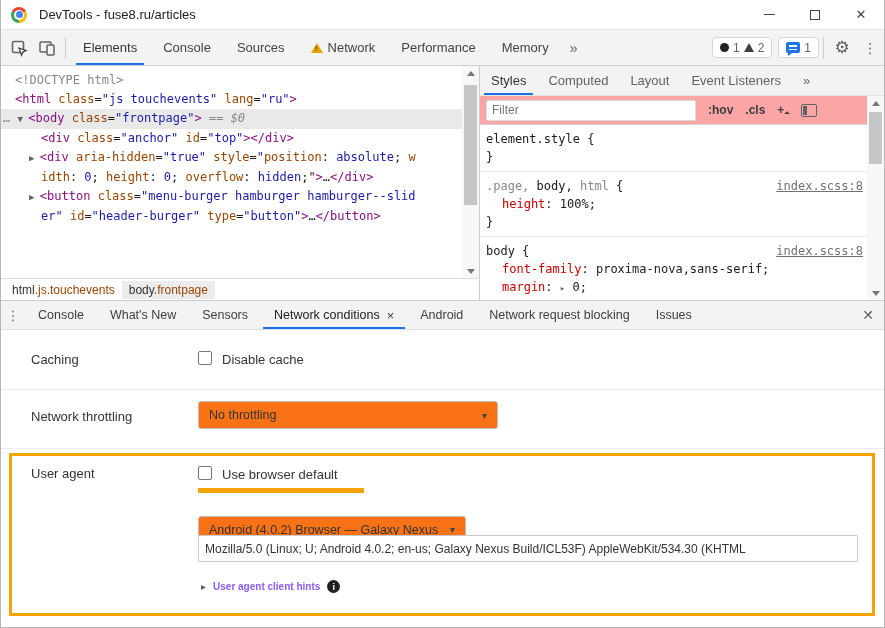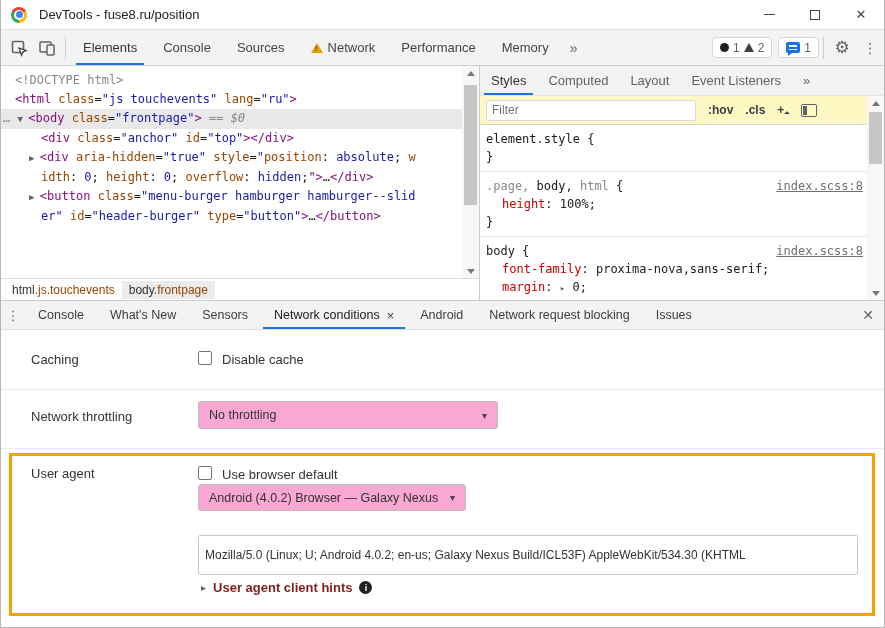--- a/index.html
+++ b/index.html
@@ -79,21 +79,21 @@
   .sb-arrow.up span { border-bottom:5px solid #777; }
   .sb-arrow.down span { border-top:5px solid #777; }
   .sb-track { flex:1; position:relative; }
   .sb-thumb { position:absolute; left:2px; right:2px; background:#c6c6c6; }
 
   .styles-pane { flex:1; border-left:1px solid #ccc; background:#fff; position:relative; }
   .styles-tabs { height:30px; background:#f3f3f3; display:flex; align-items:flex-start; border-bottom:1px solid #e5e5e5; }
   .st-tab { padding:0 11px; font-size:13px; color:#5f6368; height:100%; display:flex; align-items:center; position:relative; }
   .st-tab.active { color:#333; }
   .st-tab.active::after { content:""; position:absolute; left:4px; right:4px; bottom:0; height:2px; background:#1a73e8; }
-  .filter-row { position:absolute; left:0; right:15px; top:30px; height:29px; background:#fef9c3; border-bottom:1px solid #d6d6d6;
+  .filter-row { position:absolute; left:0; right:15px; top:30px; height:29px; background:#fca5a5; border-bottom:1px solid #d6d6d6;
                 display:flex; align-items:center; padding:0 6px; }
   .filter-input { width:210px; height:21px; border:1px solid #dadada; border-radius:2px; font-size:12px; padding:0 5px;
                   color:#333; background:#fff; font-family:"Liberation Sans",sans-serif; }
   .filter-ctrl { font-size:12px; color:#3c4043; margin-left:12px; font-weight:bold; }
   .plus-ctrl { position:relative; padding-right:5px; }
   .plus-ctrl::after { content:""; position:absolute; right:0; bottom:1px; border-left:4px solid transparent; border-top:4px solid #3c4043; transform:rotate(-45deg); }
   .sidebar-toggle { width:16px; height:13px; border:1.5px solid #5f6368; border-radius:2px; margin-left:12px; position:relative; }
   .sidebar-toggle::before { content:""; position:absolute; left:1px; top:1px; bottom:1px; width:4px; background:#5f6368; }
 
   .rules-area { position:absolute; left:0; right:15px; top:59px; bottom:0; overflow:hidden;
@@ -110,43 +110,43 @@
   .dr-tab.active { color:#202124; }
   .dr-tab.active::after { content:""; position:absolute; left:2px; right:2px; bottom:0; height:2.5px; background:#1a73e8; }
   .tab-close { font-size:13px; color:#3c4043; }
   .drawer-close { margin-left:auto; margin-right:10px; font-size:14px; color:#5f6368; }
 
   .drawer-content { position:relative; height:297px; background:#fff; font-size:13px; color:#333; }
   .dc-label { position:absolute; left:30px; }
   .checkbox { position:absolute; width:14px; height:14px; border:1px solid #767676; border-radius:2px; background:#fff; }
   .cb-label { position:absolute; }
   .divider { position:absolute; left:0; right:0; height:1px; background:#eaeaea; }
-  .ui-select { position:absolute; border:1px solid #bdbdbd; border-radius:3px; background:#f9a8d4; height:28px;
+  .ui-select { position:absolute; border:1px solid #bdbdbd; border-radius:3px; background:#f97316; height:28px;
                display:flex; align-items:center; padding:0 10px; font-size:12.5px; color:#333; }
   .ui-select .caret { margin-left:auto; font-size:10px; color:#444; }
   .ua-box { position:absolute; left:8px; top:123px; width:866px; height:163px; border:3px solid #f5a300; }
   .ua-underline { position:absolute; background:#f5a300; }
-  .ui-input { position:absolute; border:1px solid #c9c9c9; border-radius:2px; background:#fff; height:40px;
+  .ui-input { position:absolute; border:1px solid #c9c9c9; border-radius:2px; background:#fff; height:27px;
               font-size:12px; color:#333; padding:4px 6px; font-family:"Liberation Sans",sans-serif; width:660px; }
   .hints-row { position:absolute; display:flex; align-items:center; gap:7px; }
   .hints-arrow { font-size:10px; color:#5f6368; }
-  .hints-label { font-weight:bold; font-size:13px; color:#7f1d1d; }
+  .hints-label { font-weight:bold; font-size:10px; color:#8b5cf6; }
   .info-icon { width:13px; height:13px; border-radius:50%; background:#202124; color:#fff; font-size:9px; font-weight:bold;
                display:flex; align-items:center; justify-content:center; font-style:normal; }
 
   svg.icon { display:block; }
 </style>
 </head>
 <body>
 
 <div class="window">
 
   <div class="titlebar">
     <div class="chrome-logo"></div>
-    <span class="title-text">DevTools - fuse8.ru/position</span>
+    <span class="title-text">DevTools - fuse8.ru/articles</span>
     <div class="win-controls">
       <div class="win-btn">
           <span class="min-glyph"></span>
         </div>
       <div class="win-btn">
           <span class="max-glyph"></span>
         </div>
       <div class="win-btn">
           <span class="close-glyph">✕</span>
         </div>
@@ -329,21 +329,21 @@
 
     <div class="divider" style="top:118px;"></div>
 
     <span class="dc-label" style="top:136px;">User agent</span>
 
     <div class="ua-box">
       <span class="checkbox" style="left:186px;top:10px;"></span>
       <span class="cb-label" style="left:210px;top:11px;">Use browser default</span>
       <div class="ua-underline" style="left:186px;top:32px;width:166px;height:5px;"></div>
 
-      <div class="ui-select" style="left:186px;top:28px;width:268px;height:27px;">
+      <div class="ui-select" style="left:186px;top:60px;width:268px;height:27px;">
         <span>Android (4.0.2) Browser — Galaxy Nexus</span>
         <span class="caret">▾</span>
       </div>
 
       <input class="ui-input" style="left: 186px; top: 79px;" value="Mozilla/5.0 (Linux; U; Android 4.0.2; en-us; Galaxy Nexus Build/ICL53F) AppleWebKit/534.30 (KHTML">
 
       <div class="hints-row" style="left:189px;top:124px;">
         <span class="hints-arrow">▸</span>
         <span class="hints-label">User agent client hints</span>
         <span class="info-icon">i</span>

